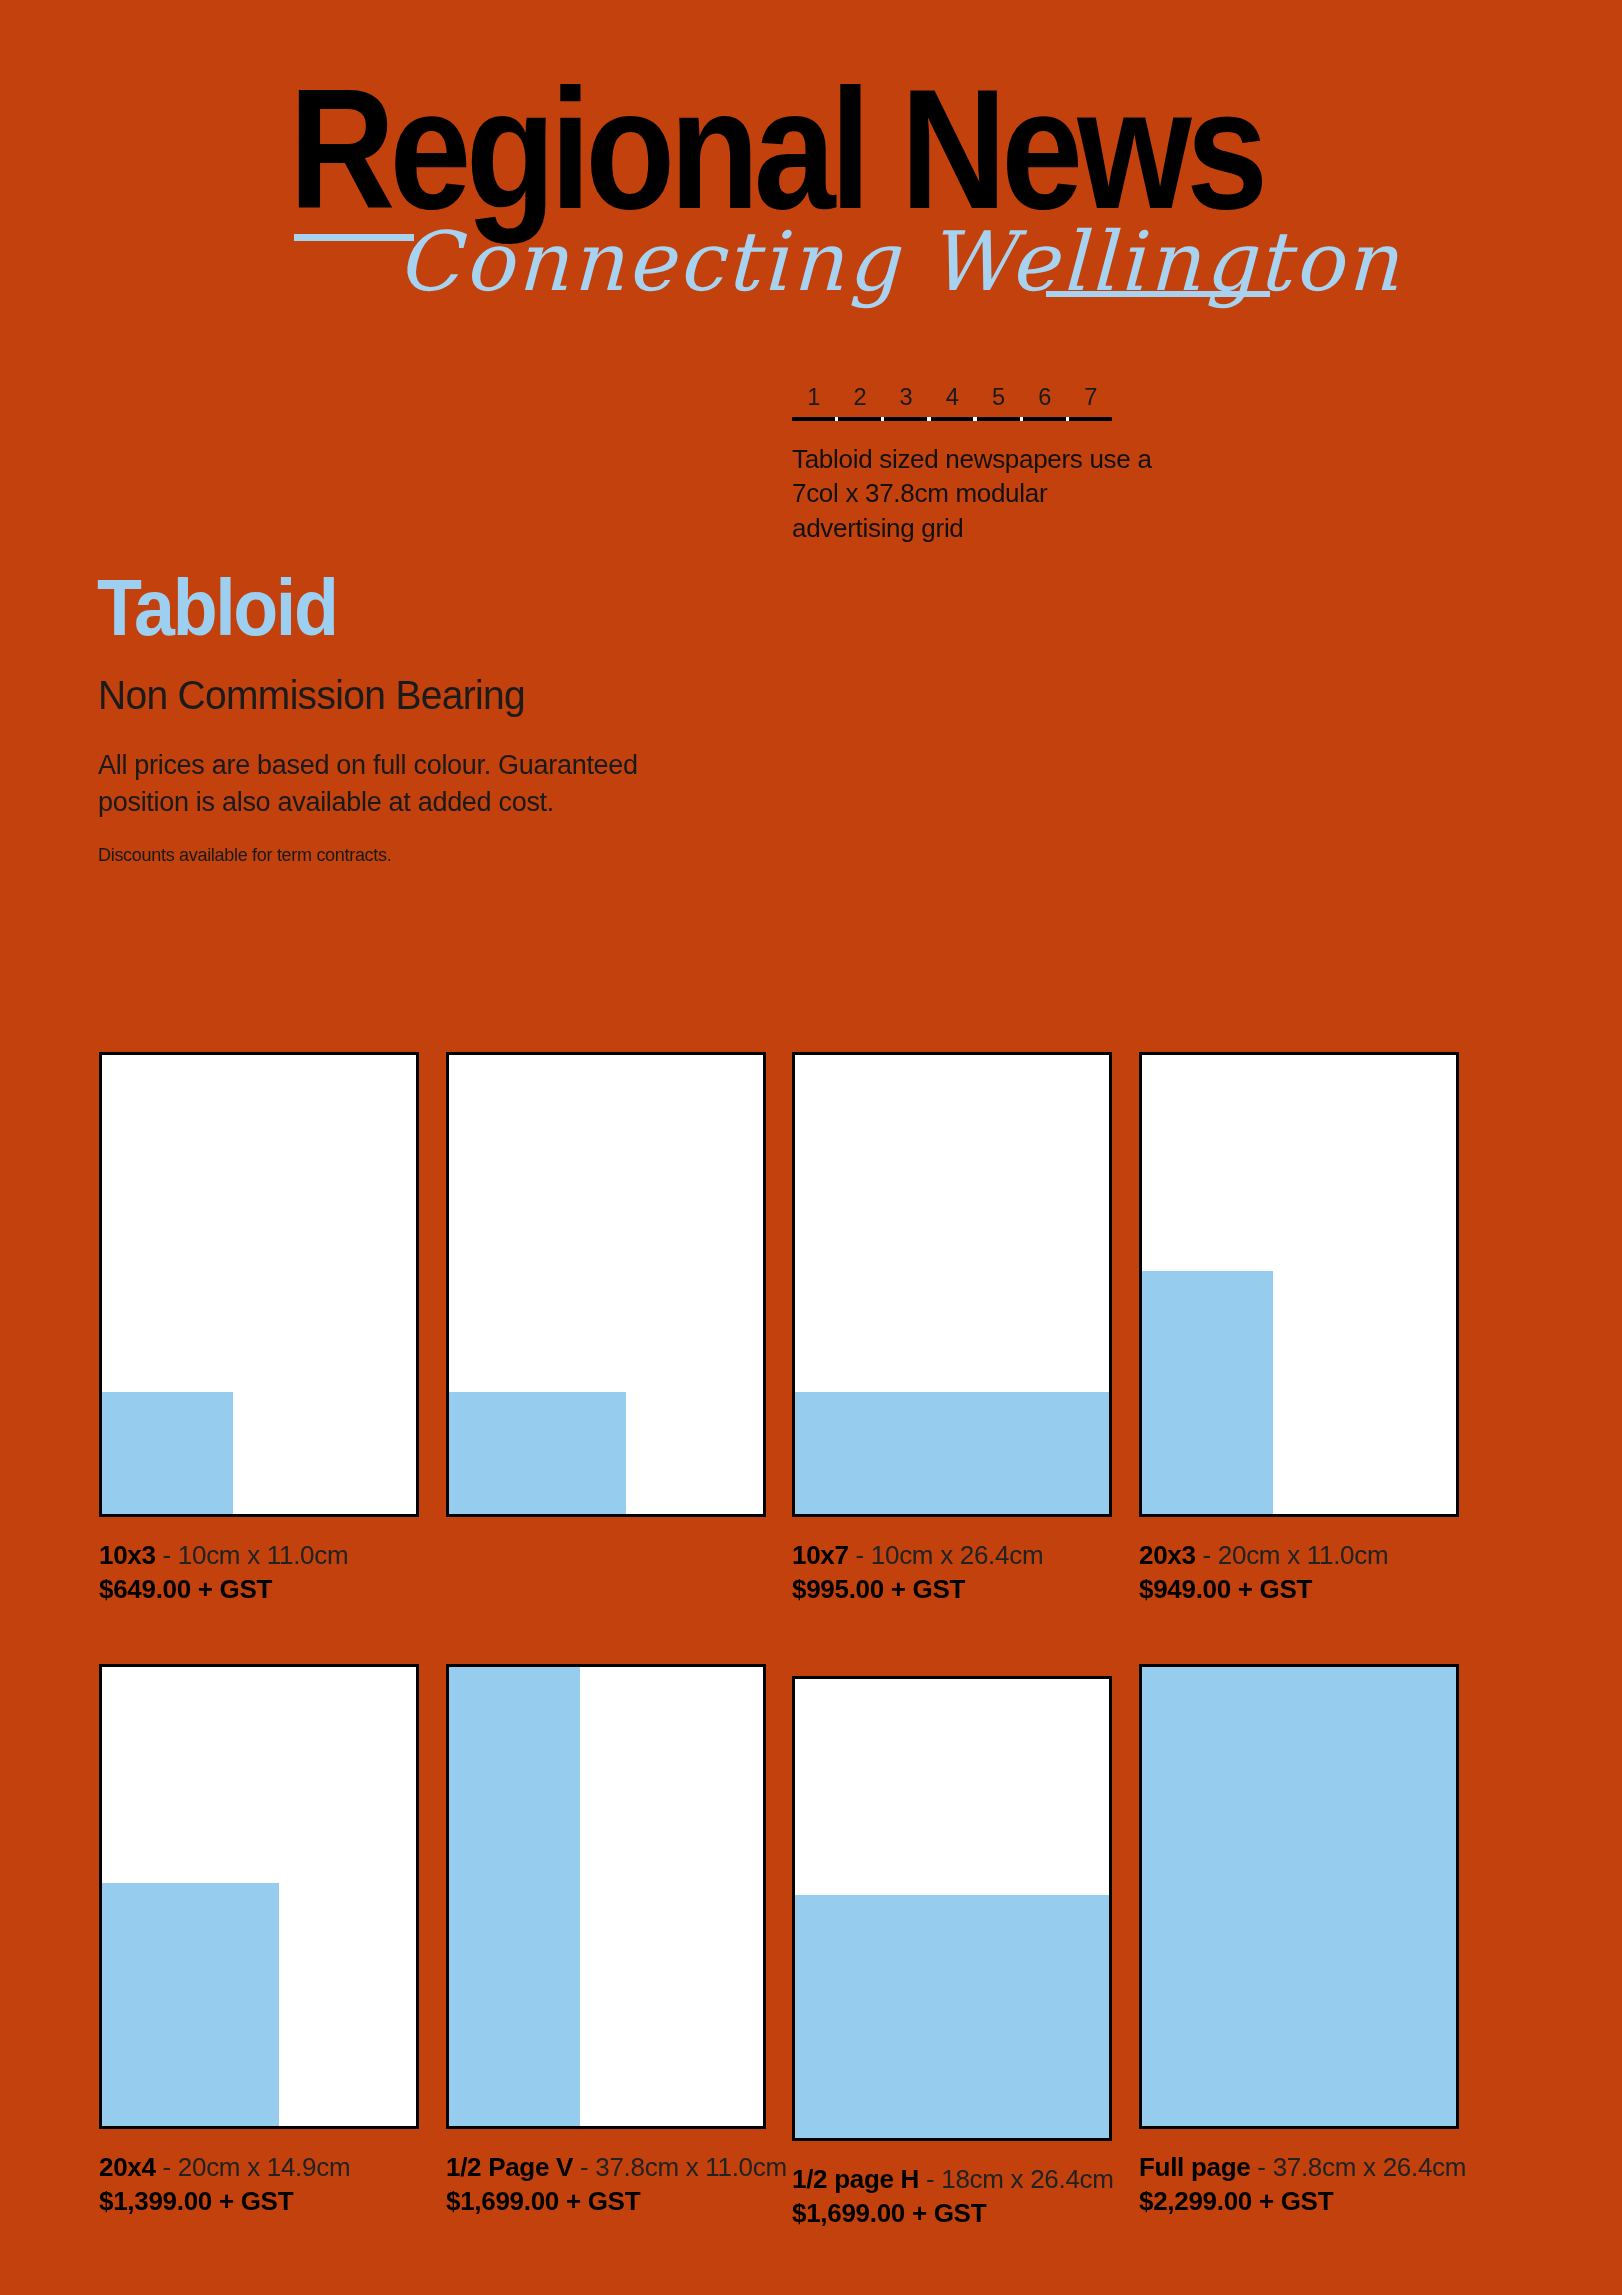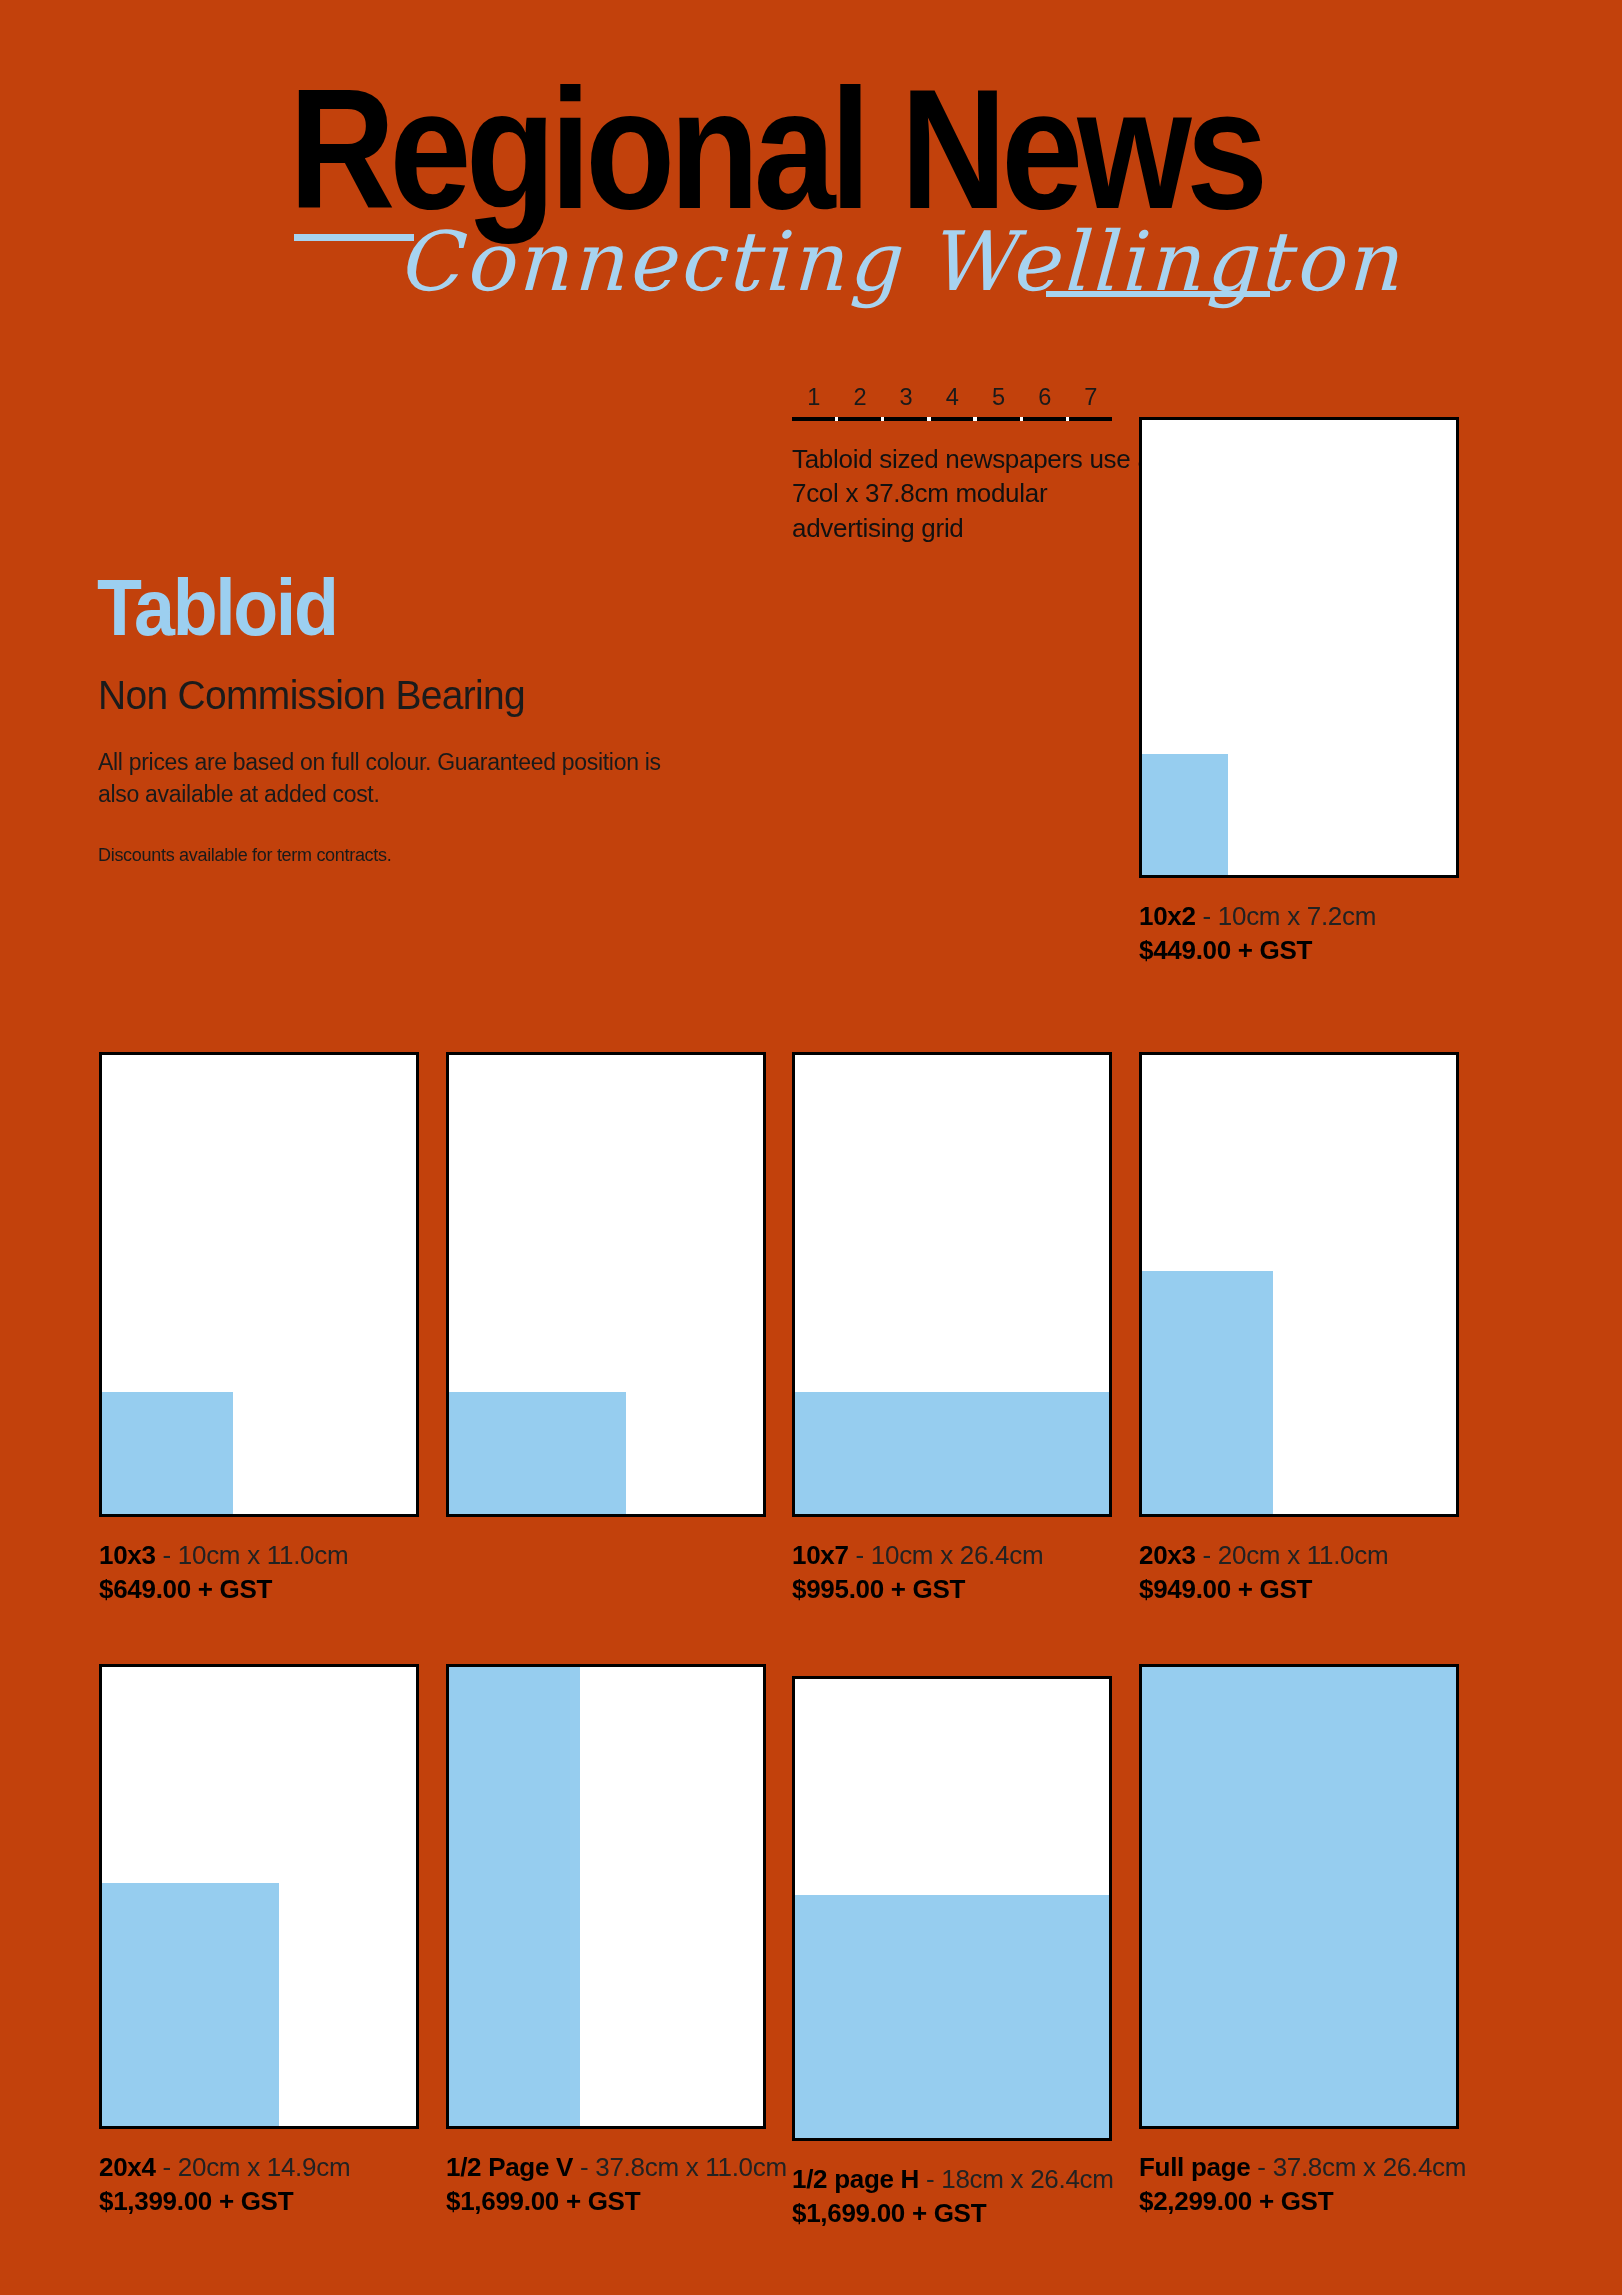--- a/index.html
+++ b/index.html
@@ -16,21 +16,21 @@
   .logo-tagline{position:absolute;left:404px;top:221px;font-size:82px;line-height:1;
                 font-family:"DejaVu Serif",serif;font-style:italic;color:#a7d3f0;
                 letter-spacing:2.6px;white-space:nowrap;transform:skewX(-4deg);}
 
   
   .intro-heading{position:absolute;left:97px;top:568px;font-size:80px;line-height:1;
                  font-weight:bold;color:#9ccff0;letter-spacing:-2.6px;
                  transform:scaleX(.92);transform-origin:left top;}
   .intro-sub{position:absolute;left:98px;top:675px;font-size:41px;line-height:1;
              color:#1b1b1b;letter-spacing:-0.7px;transform:scaleX(.95);transform-origin:left top;}
-  .intro-p1{position:absolute;left:98px;top:747px;width:595px;font-size:23px;line-height:1.38;
+  .intro-p1{position:absolute;left:98px;top:747px;width:595px;font-size:27px;line-height:1.38;
             color:#1a1a1a;letter-spacing:-0.3px;}
   .intro-p2{position:absolute;left:98px;top:843px;width:595px;font-size:18px;line-height:1.38;
             color:#1a1a1a;letter-spacing:-0.3px;}
 
   
   .card{position:absolute;width:320px;}
   .pos-r1c3{left:792px;top:417px;}
   .pos-r1c4{left:1139px;top:417px;}
   .pos-r2c1{left:99px;top:1052px;}
   .pos-r2c2{left:446px;top:1052px;}
@@ -95,29 +95,20 @@
       <div class="col">
           <span class="colnum">6</span>
         </div>
       <div class="col">
           <span class="colnum">7</span>
         </div>
     </div>
     <div class="caption wrap">Tabloid sized newspapers use a 7col x 37.8cm modular advertising grid</div>
   </div>
 
-  <div class="card pos-r1c4">
-    <div class="adbox h-row1">
-      <div class="fill" style="width: 27.3%; height: 26.5%; background: rgb(150, 205, 239);"></div>
-    </div>
-    <div class="caption">
-      <div><span class="cap-label">10x2</span><span class="cap-dims"> - 10cm x 7.2cm</span></div>
-      <div class="cap-price">$449.00 + GST</div>
-    </div>
-  </div>
 
   <div class="card pos-r2c1">
     <div class="adbox h-row23">
       <div class="fill" style="width: 41.7%; height: 26.5%; background: rgb(150, 205, 239);"></div>
     </div>
     <div class="caption">
       <div><span class="cap-label">10x3</span><span class="cap-dims"> - 10cm x 11.0cm</span></div>
       <div class="cap-price">$649.00 + GST</div>
     </div>
   </div>

